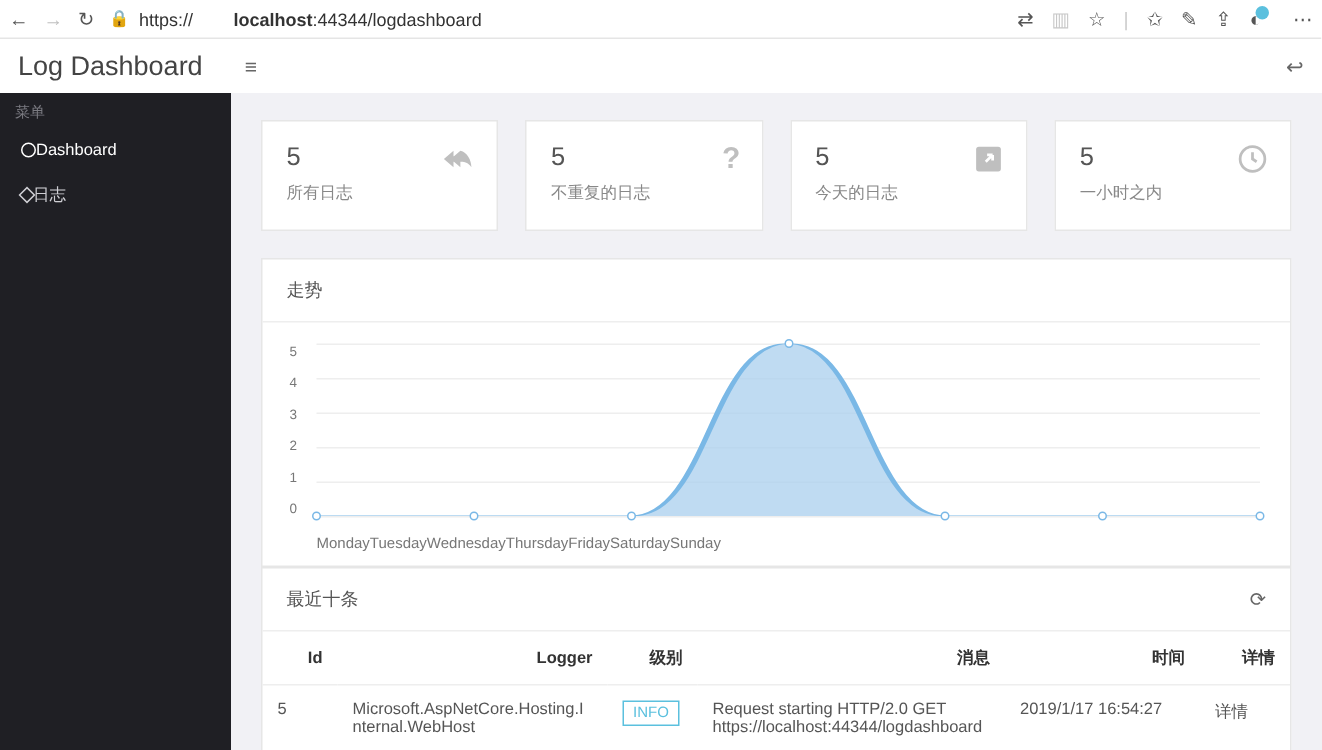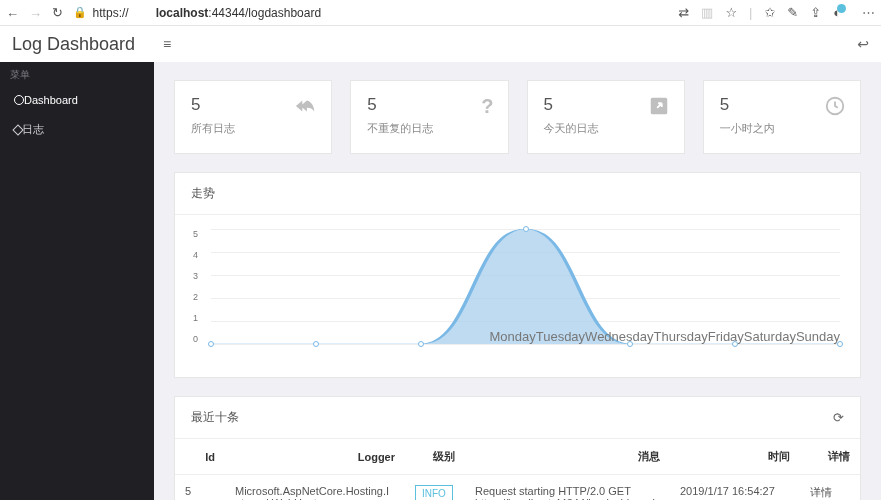--- a/index.html
+++ b/index.html
@@ -42,36 +42,36 @@
 
 
 .cards { display:flex; gap:18px; margin-bottom:18px; }
 .card { flex:1; background:#fff; border:1px solid #e6e6e6; padding:14px 16px; position:relative; height:74px; }
 .card .num { font-size:17px; color:#555; margin-bottom:6px; }
 .card .lbl { font-size:11px; color:#888; }
 .card .cic { position:absolute; right:14px; top:14px; color:#bfbfbf; font-size:20px; }
 .cic svg { width:22px; height:22px; fill:#bfbfbf; }
 
 
-.panel { background:#fff; border:1px solid #e6e6e6; margin-bottom:18px; }
+.panel { background:#fff; border:1px solid #e6e6e6; }
 .panel-h { padding:12px 16px; font-size:12px; color:#555; display:flex; align-items:center; border-bottom:1px solid #eee;}
 .panel-h .sp { flex:1; }
 .panel-body { padding:14px 16px 8px; }
 
 
 .chart-area { position:relative; height:140px; margin-left:20px; margin-right:4px; }
 .y-axis { position:absolute; left:-18px; top:0; height:115px; display:flex; flex-direction:column; justify-content:space-between; font-size:9px; color:#777; align-items:flex-end; }
 .grid { position:absolute; left:0; right:0; top:0; height:115px; }
 .grid div { border-top:1px solid #eee; position:absolute; left:0; right:0; }
 
 .plot { position:absolute; left:0; right:0; top:0; height:115px; }
 .marker { width:6px; height:6px; border-radius:50%; background:#fff; border:1.5px solid #7ab8e6; position:absolute; transform:translate(-3px,-3px); z-index:4;}
 .pathfill { position:absolute; left:0; top:0; width:100%; height:100%; }
 
-.x-axis { position:absolute; left:0; right:0; top:100px; display:flex; justify-content:flex-end; font-size:13px; color:#777; }
+.x-axis { position:absolute; left:0; right:0; top:128px; display:flex; justify-content:flex-start; font-size:10px; color:#777; }
 
 
 table { width:100%; border-collapse:collapse; font-size:11px; }
 th { text-align:right; font-weight:600; padding:10px 10px; border-bottom:1px solid #eee; color:#333; }
 td { padding:10px 10px; border-bottom:1px solid #f3f3f3; color:#555; vertical-align:top;}
 .badge { display:inline-block; border:1px solid #5bc0de; color:#5bc0de; padding:2px 6px; font-size:10px; }
 .refresh-ic { color:#666; font-size:13px; cursor:pointer;}
 </style>
 </head>
 <body>

